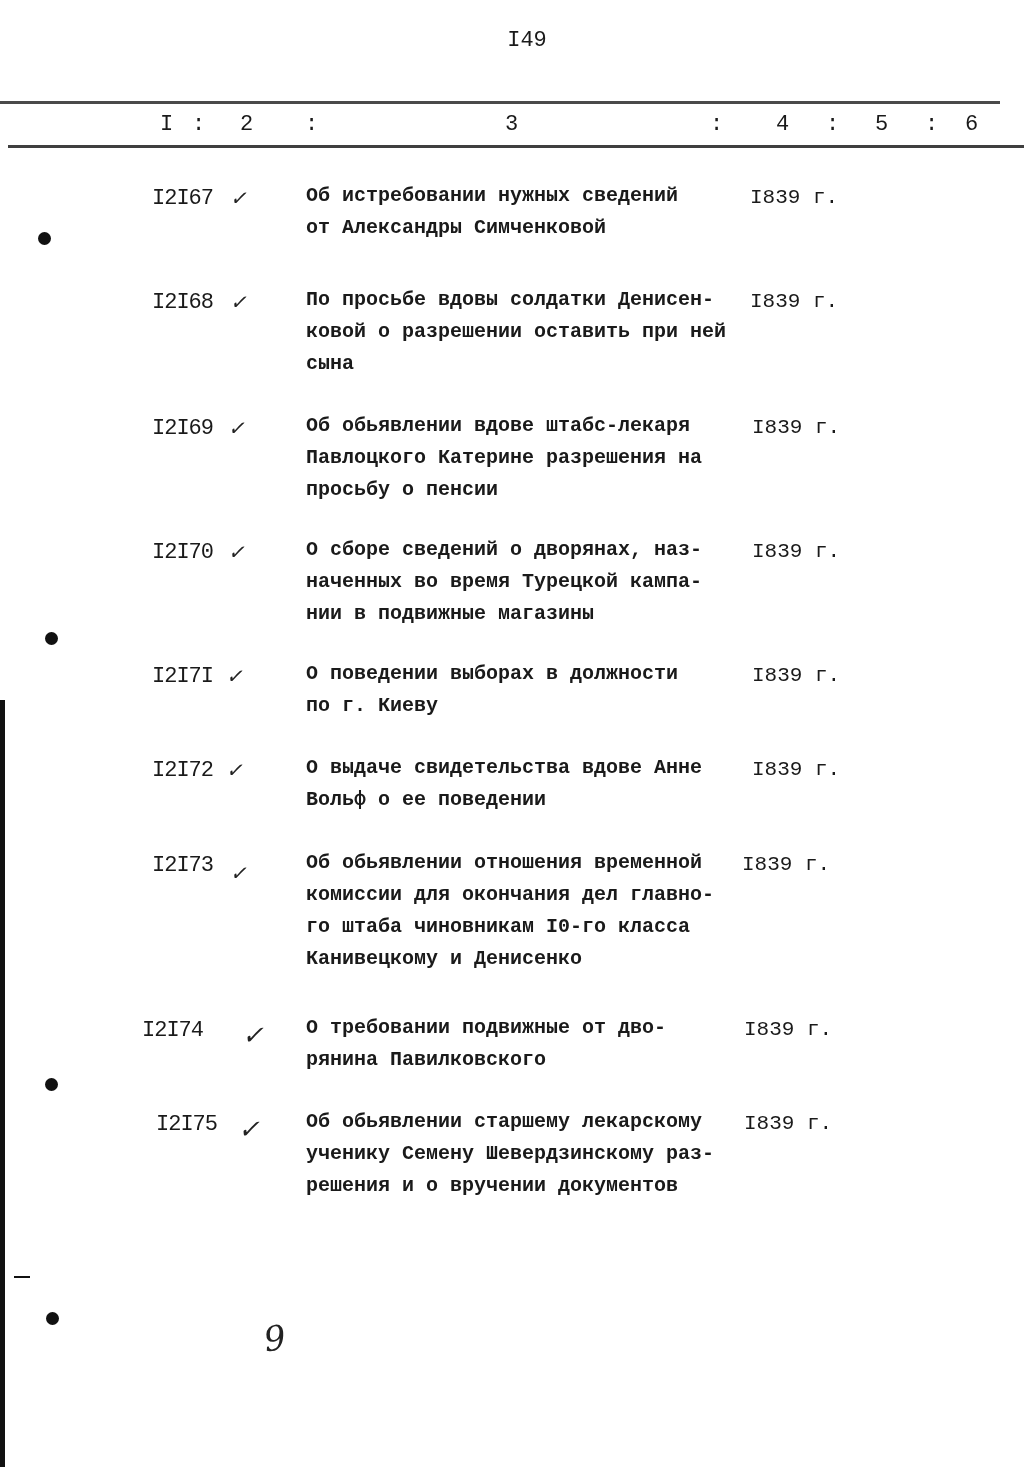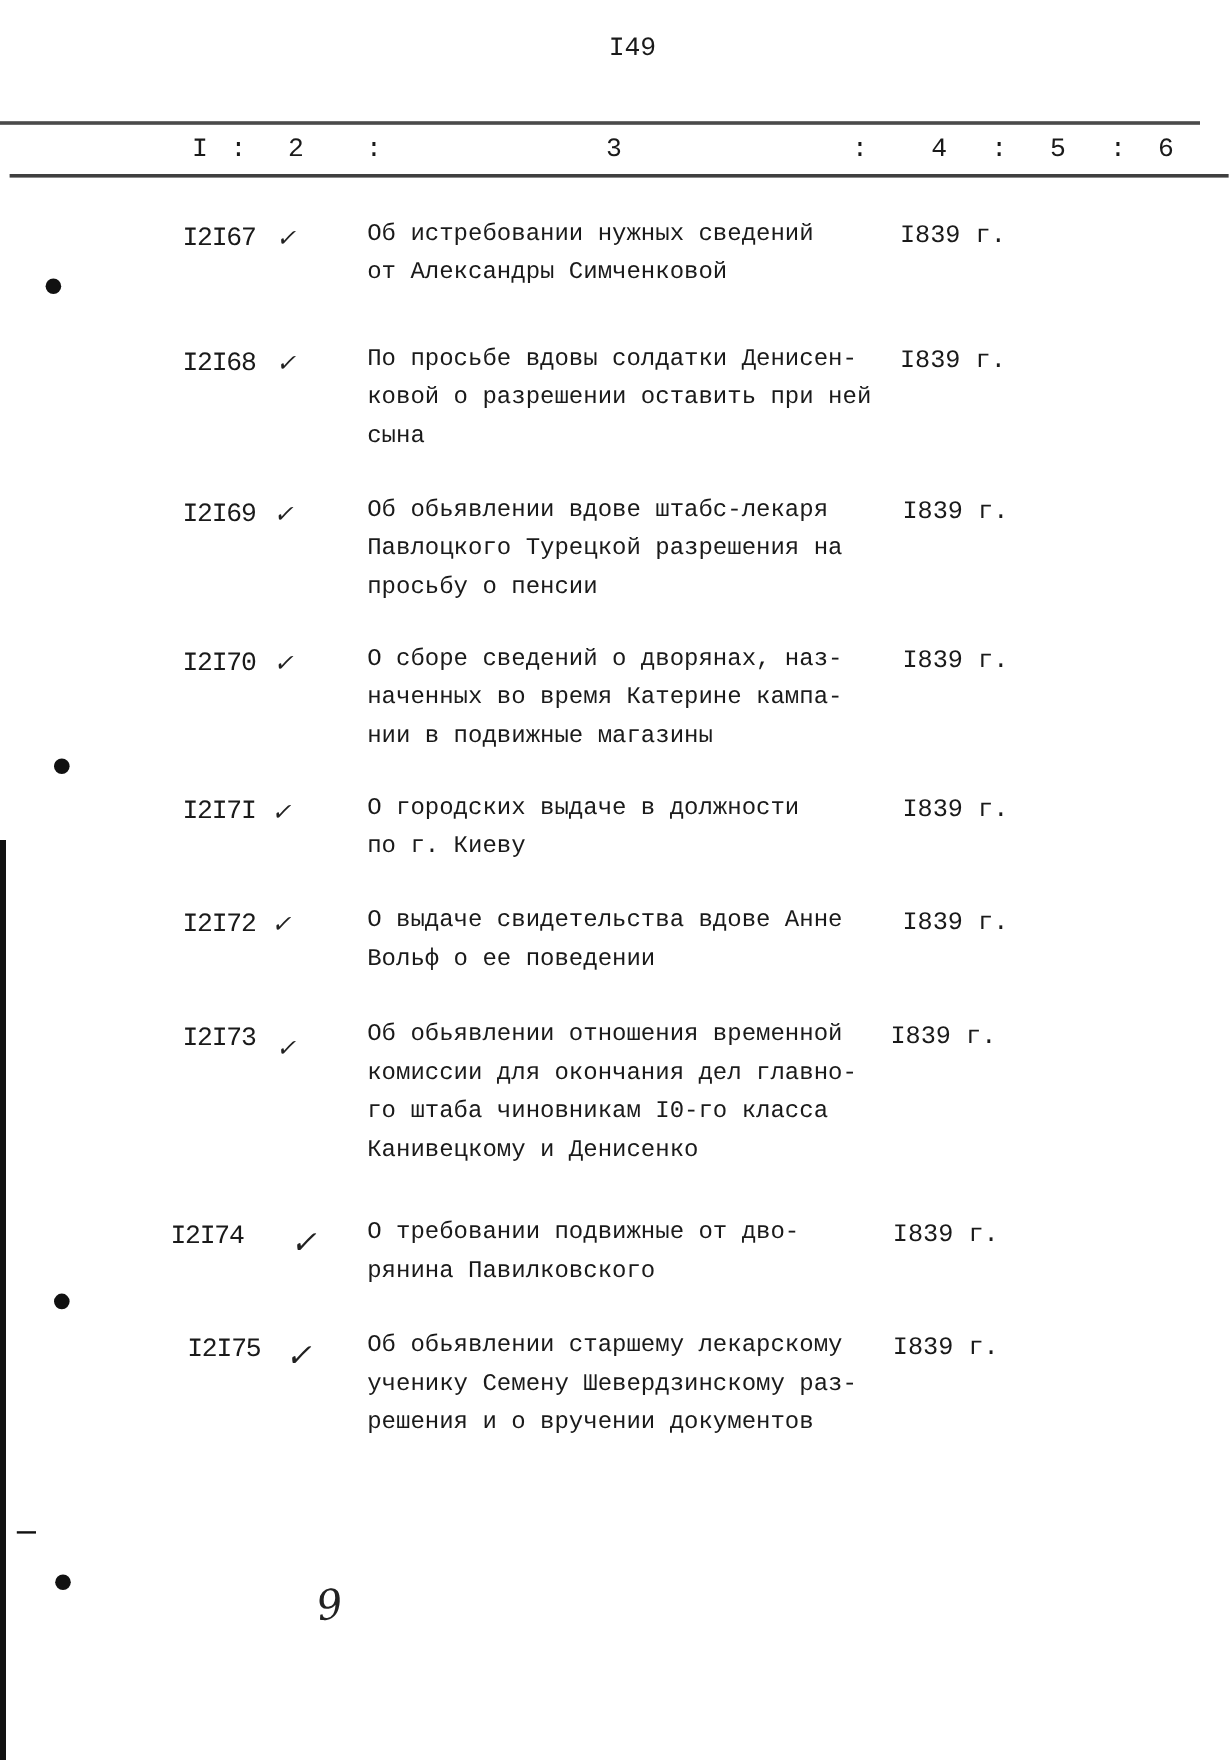--- a/index.html
+++ b/index.html
@@ -76,20 +76,21 @@
     }
     .entry .title {
       position: absolute;
       left: 306px;
       top: 0;
       width: 440px;
       font-size: 20px;
       line-height: 32px;
       margin-top: -6px;
       white-space: pre-line;
+      font-weight: bold;
     }
     .entry .year {
       position: absolute;
       top: 0;
       font-size: 21px;
       text-align: center;
     }
     .hole {
       position: absolute;
       width: 13px;
@@ -161,38 +162,38 @@
   <span class="title">По просьбе вдовы солдатки Денисен-
 ковой о разрешении оставить при ней
 сына</span>
   <span class="year" style="left:750px">I839 г.</span>
 </div>
 
 <div class="entry" style="top:416px">
   <span class="num">I2I69</span>
   <span class="check" style="left:228px">✓</span>
   <span class="title">Об обьявлении вдове штабс-лекаря
-Павлоцкого Турецкой разрешения на
+Павлоцкого Катерине разрешения на
 просьбу о пенсии</span>
   <span class="year" style="left:752px">I839 г.</span>
 </div>
 
 <div class="entry" style="top:540px">
   <span class="num">I2I70</span>
   <span class="check" style="left:228px">✓</span>
   <span class="title">О сборе сведений о дворянах, наз-
-наченных во время Катерине кампа-
+наченных во время Турецкой кампа-
 нии в подвижные магазины</span>
   <span class="year" style="left:752px">I839 г.</span>
 </div>
 
 <div class="entry" style="top:664px">
   <span class="num">I2I7I</span>
   <span class="check" style="left:226px">✓</span>
-  <span class="title">О городских выдаче в должности
+  <span class="title">О поведении выборах в должности
 по г. Киеву</span>
   <span class="year" style="left:752px">I839 г.</span>
 </div>
 
 <div class="entry" style="top:758px">
   <span class="num">I2I72</span>
   <span class="check" style="left:226px">✓</span>
   <span class="title">О выдаче свидетельства вдове Анне
 Вольф о ее поведении</span>
   <span class="year" style="left:752px">I839 г.</span>

